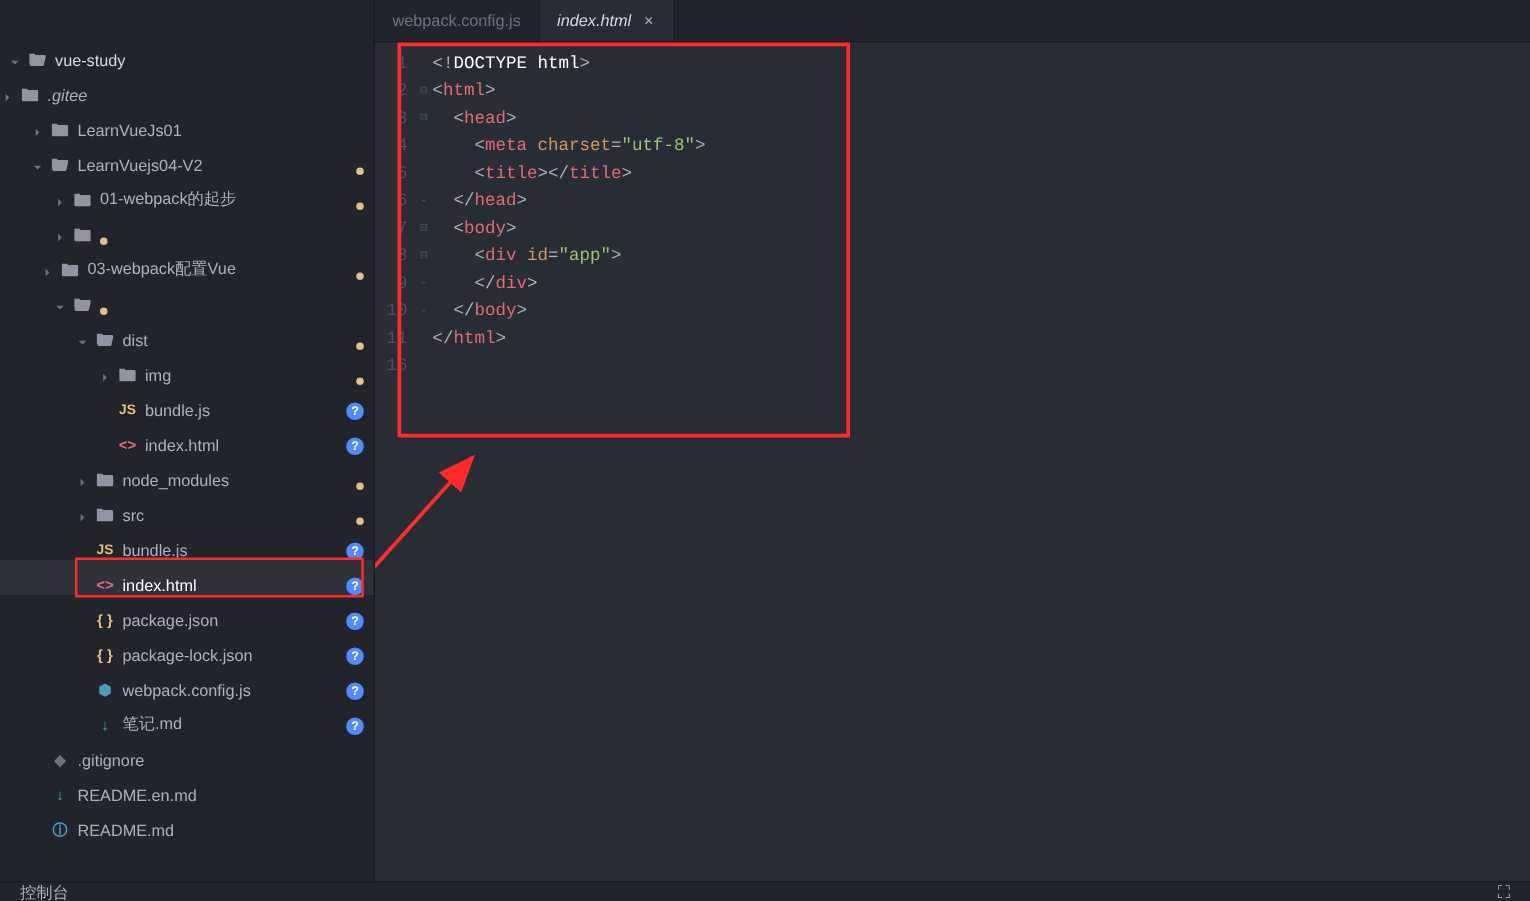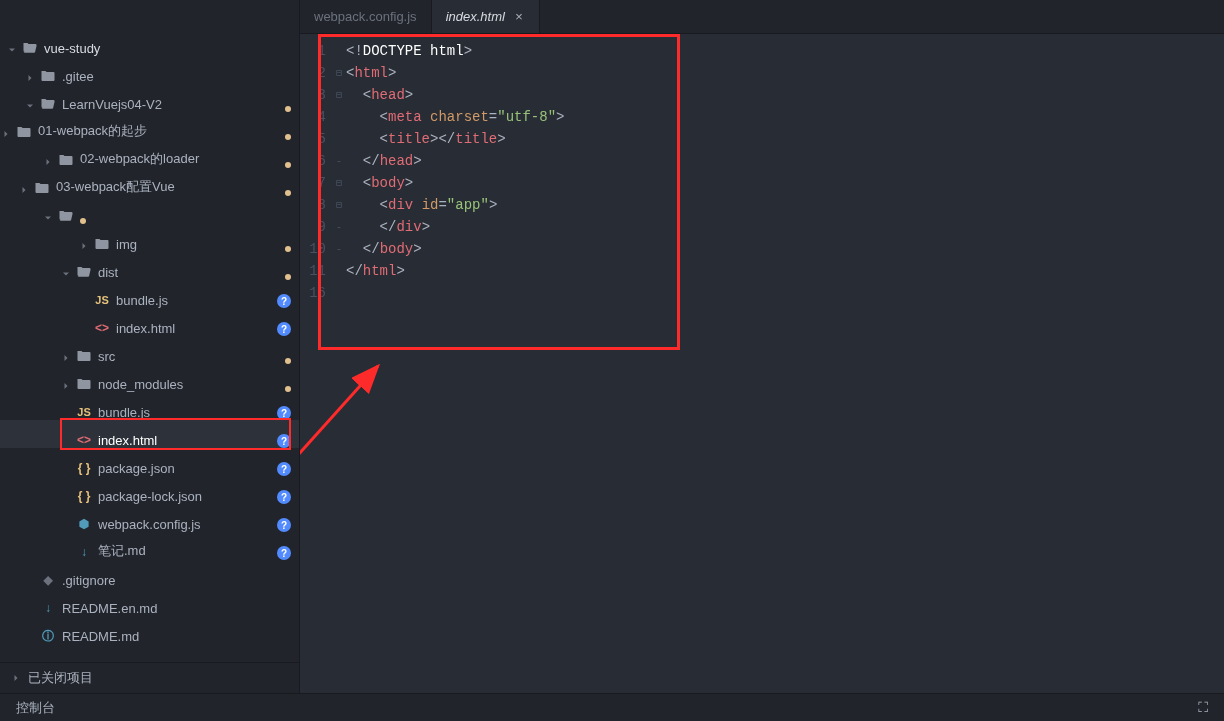--- a/index.html
+++ b/index.html
@@ -185,21 +185,21 @@
       font-size: 10px;
       text-align: center;
     }
     .code-text { white-space: pre; }
     .tag { color: #e06c75; margin-top: 32px; }
     .attr { color: #d19a66; }
     .str { color: #98c379; }
     .punct { color: #abb2bf; }
     .doctype { color: #ffffff; }
     .bottom-bar {
-      height: 28px;
+      height: 16px;
       background: #21252b;
       border-top: 1px solid #181a1f;
       display: flex;
       align-items: center;
       padding: 0 16px;
       color: #abb2bf;
       justify-content: space-between;
     }
     .js-icon { color: #e5c07b; font-size: 11px; font-weight: bold; }
     .html-icon { color: #e06c75; }
@@ -217,68 +217,78 @@
   <span class="chev open"><svg viewBox="0 0 16 16">
               <path d="M6 4l4 4-4 4z"></path>
             </svg></span>
   <span class="ficon">
             <svg viewBox="0 0 16 16" width="16" height="16">
               <path class="folder-open-icon" d="M1.5 3h4l1 1h7a1 1 0 011 1v1H3l-1.5 6.5V3zm.2 3h12.8l-1.4 6a1 1 0 01-1 .8H2.2l-.5-6.8z"></path>
             </svg>
           </span>
   <span class="label root">vue-study</span>
         </div>
-        <div class="tree-row" style="padding-left: 24px;">
+        <div class="tree-row" style=" font-style: italic;">
           <span class="chev "><svg viewBox="0 0 16 16">
               <path d="M6 4l4 4-4 4z"></path>
             </svg></span>
     <span class="ficon">
             <svg viewBox="0 0 16 16" width="16" height="16">
               <path class="folder-icon" d="M1.5 3h4l1 1h7a1 1 0 011 1v7a1 1 0 01-1 1h-11a1 1 0 01-1-1V3z"></path>
             </svg>
           </span>
     <span class="label ">.gitee</span>
     </div>
         <div class="tree-row" style="padding-left: 24px;">
+          <span class="chev "><svg viewBox="0 0 16 16">
+              <path d="M6 4l4 4-4 4z"></path>
+            </svg></span>
+    <span class="ficon">
+            <svg viewBox="0 0 16 16" width="16" height="16">
+              <path class="folder-icon" d="M1.5 3h4l1 1h7a1 1 0 011 1v7a1 1 0 01-1 1h-11a1 1 0 01-1-1V3z"></path>
+            </svg>
+          </span>
+    <span class="label ">LearnVueJs01</span>
+    </div>
+        <div class="tree-row" style="padding-left: 24px;">
           <span class="chev open"><svg viewBox="0 0 16 16">
               <path d="M6 4l4 4-4 4z"></path>
             </svg></span>
     <span class="ficon">
             <svg viewBox="0 0 16 16" width="16" height="16">
               <path class="folder-open-icon" d="M1.5 3h4l1 1h7a1 1 0 011 1v1H3l-1.5 6.5V3zm.2 3h12.8l-1.4 6a1 1 0 01-1 .8H2.2l-.5-6.8z"></path>
             </svg>
           </span>
     <span class="label ">LearnVuejs04-V2</span>
     <span class="status-dot"></span>
         </div>
-        <div class="tree-row" style="">
+        <div class="tree-row" style="padding-left: 42px;">
           <span class="chev "><svg viewBox="0 0 16 16">
               <path d="M6 4l4 4-4 4z"></path>
             </svg></span>
     <span class="ficon">
             <svg viewBox="0 0 16 16" width="16" height="16">
               <path class="folder-icon" d="M1.5 3h4l1 1h7a1 1 0 011 1v7a1 1 0 01-1 1h-11a1 1 0 01-1-1V3z"></path>
             </svg>
           </span>
     <span class="label ">01-webpack的起步</span>
     <span class="status-dot"></span>
         </div>
         <div class="tree-row" style="padding-left: 42px;">
           <span class="chev "><svg viewBox="0 0 16 16">
               <path d="M6 4l4 4-4 4z"></path>
             </svg></span>
     <span class="ficon">
             <svg viewBox="0 0 16 16" width="16" height="16">
               <path class="folder-icon" d="M1.5 3h4l1 1h7a1 1 0 011 1v7a1 1 0 01-1 1h-11a1 1 0 01-1-1V3z"></path>
             </svg>
           </span>
-    <span class="label ">02-webpack的loader</span>
-    <span class="status-dot"></span>
-        </div>
-        <div class="tree-row" style="padding-left: 18px;">
+    <span class="status-dot"></span>
+        </div>
+        <div class="tree-row" style="padding-left: 32px;">
           <span class="chev "><svg viewBox="0 0 16 16">
               <path d="M6 4l4 4-4 4z"></path>
             </svg></span>
     <span class="ficon">
             <svg viewBox="0 0 16 16" width="16" height="16">
               <path class="folder-icon" d="M1.5 3h4l1 1h7a1 1 0 011 1v7a1 1 0 01-1 1h-11a1 1 0 01-1-1V3z"></path>
             </svg>
           </span>
     <span class="label ">03-webpack配置Vue</span>
     <span class="status-dot"></span>
@@ -287,44 +297,44 @@
           <span class="chev open"><svg viewBox="0 0 16 16">
               <path d="M6 4l4 4-4 4z"></path>
             </svg></span>
     <span class="ficon">
             <svg viewBox="0 0 16 16" width="16" height="16">
               <path class="folder-open-icon" d="M1.5 3h4l1 1h7a1 1 0 011 1v1H3l-1.5 6.5V3zm.2 3h12.8l-1.4 6a1 1 0 01-1 .8H2.2l-.5-6.8z"></path>
             </svg>
           </span>
     <span class="status-dot"></span>
         </div>
+        <div class="tree-row" style="padding-left: 60px;">
+          <span class="chev open"><svg viewBox="0 0 16 16">
+              <path d="M6 4l4 4-4 4z"></path>
+            </svg></span>
+    <span class="ficon">
+            <svg viewBox="0 0 16 16" width="16" height="16">
+              <path class="folder-open-icon" d="M1.5 3h4l1 1h7a1 1 0 011 1v1H3l-1.5 6.5V3zm.2 3h12.8l-1.4 6a1 1 0 01-1 .8H2.2l-.5-6.8z"></path>
+            </svg>
+          </span>
+    <span class="label ">dist</span>
+    <span class="status-dot"></span>
+        </div>
         <div class="tree-row" style="padding-left: 78px;">
           <span class="chev "><svg viewBox="0 0 16 16">
               <path d="M6 4l4 4-4 4z"></path>
             </svg></span>
     <span class="ficon">
             <svg viewBox="0 0 16 16" width="16" height="16">
               <path class="folder-icon" d="M1.5 3h4l1 1h7a1 1 0 011 1v7a1 1 0 01-1 1h-11a1 1 0 01-1-1V3z"></path>
             </svg>
           </span>
     <span class="label ">img</span>
     <span class="status-dot"></span>
         </div>
-        <div class="tree-row" style="padding-left: 60px;">
-          <span class="chev open"><svg viewBox="0 0 16 16">
-              <path d="M6 4l4 4-4 4z"></path>
-            </svg></span>
-    <span class="ficon">
-            <svg viewBox="0 0 16 16" width="16" height="16">
-              <path class="folder-open-icon" d="M1.5 3h4l1 1h7a1 1 0 011 1v1H3l-1.5 6.5V3zm.2 3h12.8l-1.4 6a1 1 0 01-1 .8H2.2l-.5-6.8z"></path>
-            </svg>
-          </span>
-    <span class="label ">dist</span>
-    <span class="status-dot"></span>
-        </div>
         <div class="tree-row" style="padding-left: 78px;">
           <span style="width:12px;flex-shrink:0;"></span>
     <span class="ficon">
             <span class="js-icon">JS</span>
           </span>
     <span class="label ">bundle.js</span>
     <span class="status-info">?</span>
         </div>
         <div class="tree-row" style="padding-left: 78px;">
           <span style="width:12px;flex-shrink:0;"></span>
@@ -336,33 +346,33 @@
         </div>
         <div class="tree-row" style="padding-left: 60px;">
           <span class="chev "><svg viewBox="0 0 16 16">
               <path d="M6 4l4 4-4 4z"></path>
             </svg></span>
     <span class="ficon">
             <svg viewBox="0 0 16 16" width="16" height="16">
               <path class="folder-icon" d="M1.5 3h4l1 1h7a1 1 0 011 1v7a1 1 0 01-1 1h-11a1 1 0 01-1-1V3z"></path>
             </svg>
           </span>
+    <span class="label ">node_modules</span>
+    <span class="status-dot"></span>
+        </div>
+        <div class="tree-row" style="padding-left: 60px;">
+          <span class="chev "><svg viewBox="0 0 16 16">
+              <path d="M6 4l4 4-4 4z"></path>
+            </svg></span>
+    <span class="ficon">
+            <svg viewBox="0 0 16 16" width="16" height="16">
+              <path class="folder-icon" d="M1.5 3h4l1 1h7a1 1 0 011 1v7a1 1 0 01-1 1h-11a1 1 0 01-1-1V3z"></path>
+            </svg>
+          </span>
     <span class="label ">src</span>
-    <span class="status-dot"></span>
-        </div>
-        <div class="tree-row" style="padding-left: 60px;">
-          <span class="chev "><svg viewBox="0 0 16 16">
-              <path d="M6 4l4 4-4 4z"></path>
-            </svg></span>
-    <span class="ficon">
-            <svg viewBox="0 0 16 16" width="16" height="16">
-              <path class="folder-icon" d="M1.5 3h4l1 1h7a1 1 0 011 1v7a1 1 0 01-1 1h-11a1 1 0 01-1-1V3z"></path>
-            </svg>
-          </span>
-    <span class="label ">node_modules</span>
     <span class="status-dot"></span>
         </div>
         <div class="tree-row" style="padding-left: 60px;">
           <span style="width:12px;flex-shrink:0;"></span>
     <span class="ficon">
             <span class="js-icon">JS</span>
           </span>
     <span class="label ">bundle.js</span>
     <span class="status-info">?</span>
         </div>
@@ -422,26 +432,20 @@
     <span class="label ">README.en.md</span>
     </div>
         <div class="tree-row" style="padding-left: 24px;">
           <span style="width:12px;flex-shrink:0;"></span>
     <span class="ficon">
             <span style="color:#519aba;">ⓘ</span>
           </span>
     <span class="label ">README.md</span>
     </div>
       </div>
-    <div class="closed-projects">
-      <span class="chev"><svg viewBox="0 0 16 16">
-            <path d="M6 4l4 4-4 4z"></path>
-          </svg></span>
-      <span>已关闭项目</span>
-    </div>
   </div>
 
   <div class="editor-area">
     <div class="tabs" id="tabs">
         <div class="tab">
           <span>webpack.config.js</span>
         </div>
         <div class="tab active">
           <span>index.html</span>
           <span class="tab-close">×</span>

